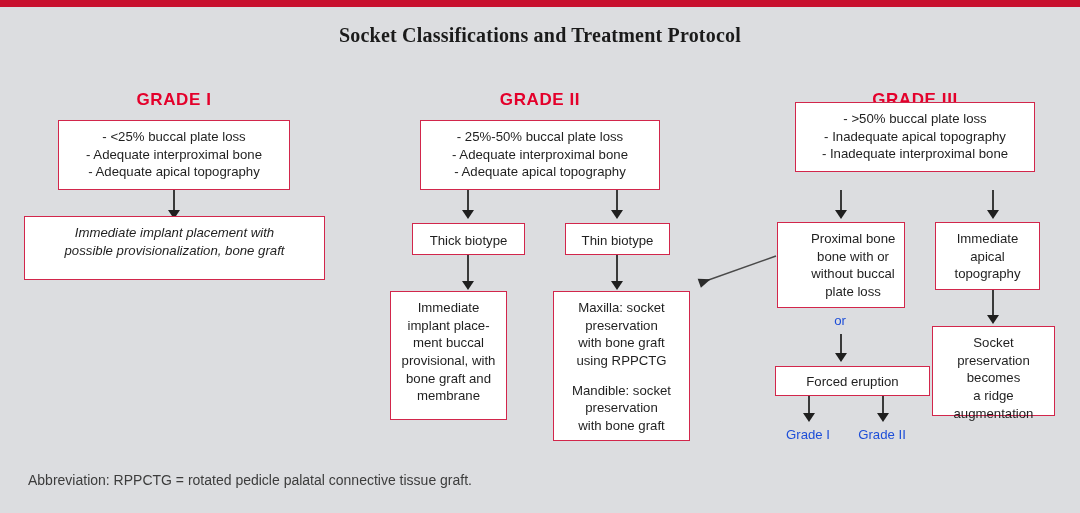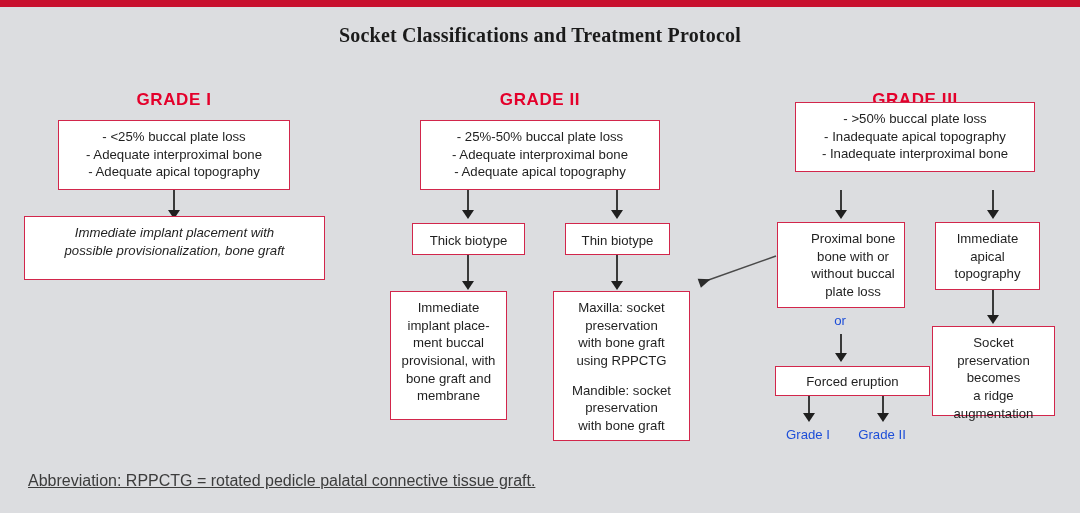--- a/index.html
+++ b/index.html
@@ -80,23 +80,22 @@
   .plain-label {
     position: absolute;
     font-size: 13.2px;
     color: #1d4ed8;
     text-align: center;
   }
   .footnote {
     position: absolute;
     left: 28px;
     top: 472px;
-    font-size: 16px;
+    font-size: 14px;
     color: #3c3c3c;
-    text-decoration: underline;
   }
   .diag-svg {
     position: absolute;
     left: 0; top: 0;
     width: 1080px; height: 513px;
     pointer-events: none;
   }
 </style>
 </head>
 <body>

